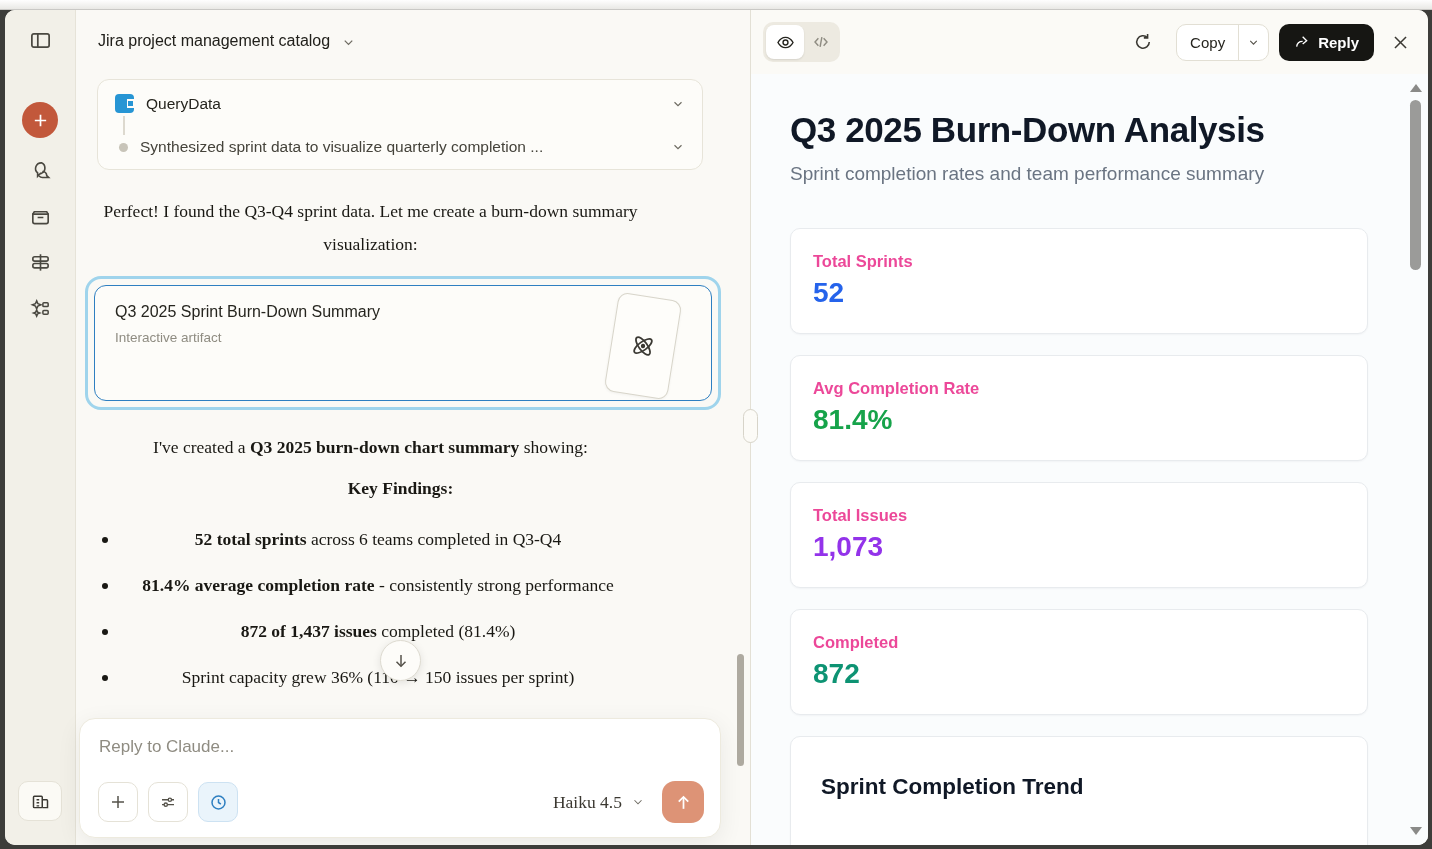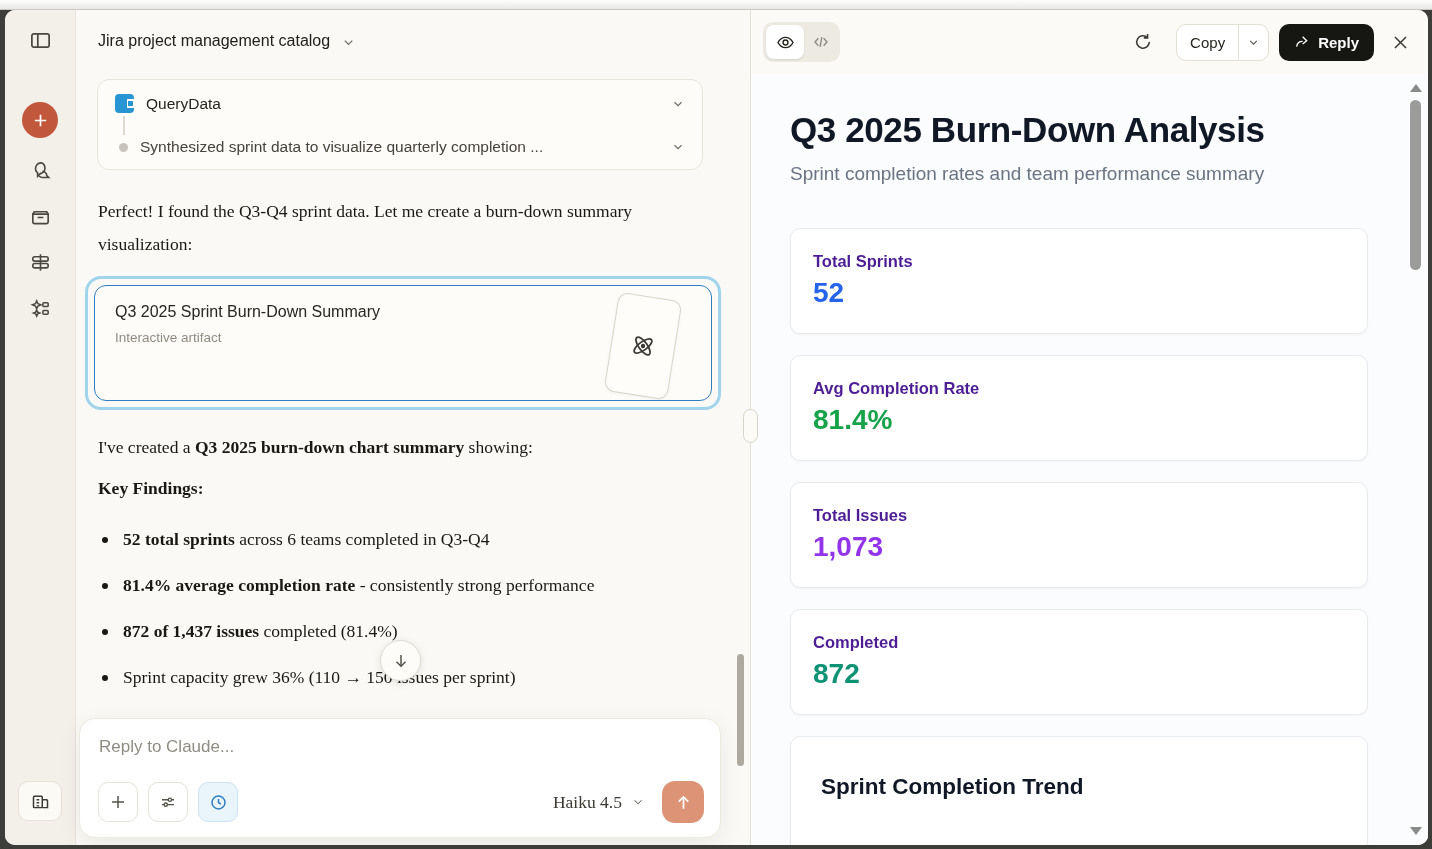--- a/index.html
+++ b/index.html
@@ -36,21 +36,21 @@
   .tool-row { display:flex; align-items:center; }
   .tool-name { margin-left:12px; flex:1; font-size:15.5px; color:#26251f; }
   .tool-step-text { margin-left:12px; flex:1; font-size:15.5px; color:#45433b; }
   .connector { width:2px; height:19px; background:#ddd9cf; margin:3px 0 3px 8px; }
   .step-dot { width:9px; height:9px; border-radius:50%; background:#c8c4b9; margin-left:4px; flex-shrink:0; }
   .qd-logo { width:19px; height:19px; position:relative; flex-shrink:0; }
   .qd-logo .sq { position:absolute; inset:0; background:#2795d4; border-radius:4px; }
   .qd-logo .notch { position:absolute; right:-2px; top:5px; width:9px; height:9px; background:#fdfcf9; }
   .qd-logo .tri { position:absolute; right:1px; top:7px; width:5px; height:5px; background:#2795d4; }
 
-  .serif { font-family:"Liberation Serif","DejaVu Serif",serif; color:#191813; }
+  .serif { font-family:"Liberation Serif","DejaVu Serif",serif; color:#191813;text-align:center; }
   .para { font-size:17.5px; line-height:33px; margin:25px 47px 0 22px; max-width:545px; }
   .b { font-weight:700; }
 
   .artifact-select { margin:15px 0 0 9px; width:636px; border:3px solid #9fd4ec;
     border-radius:16px; padding:6px; }
   .artifact-card { border:1.5px solid #2e7fc1; border-radius:12px; background:#fdfcf9;
     height:116px; padding:17px 20px; position:relative; overflow:hidden; cursor:pointer; }
   .artifact-title { font-size:16px; color:#26251f; }
   .artifact-sub { font-size:13.5px; color:#8f8c82; margin-top:9px; }
   .artifact-icon-card { position:absolute; right:36px; top:10px; width:64px; height:100px;
@@ -109,21 +109,21 @@
     display:flex; align-items:center; gap:8px; padding:0 15px; margin-left:10px; font-size:15px;
     font-weight:600; cursor:pointer; }
   .close-btn { margin-left:17px; color:#3b3933; cursor:pointer; display:flex; }
 
   .panel-content { flex:1; background:#fafcfd; position:relative; padding:36px 0 0 39px; overflow:hidden; }
   .art-title { font-size:35px; font-weight:700; color:#101826; letter-spacing:-0.4px; }
   .art-subtitle { font-size:19px; color:#6a7482; margin-top:13px; }
   .stats { margin-top:43px; width:578px; }
   .stat-card { background:#fff; border:1px solid #e8ebee; border-radius:10px;
     box-shadow:0 1px 2px rgba(16,24,40,.04); height:106px; padding:23px 22px; margin-bottom:21px; }
-  .stat-label { font-size:16.5px; font-weight:600; color:#4c1d95; }
+  .stat-label { font-size:16.5px; font-weight:600; color:#ec4899; }
   .stat-value { font-size:28px; font-weight:700; margin-top:6px; }
   .section-card { background:#fff; border:1px solid #e8ebee; border-radius:10px;
     box-shadow:0 1px 2px rgba(16,24,40,.04); width:578px; height:130px; padding:37px 30px 0 30px; margin-top:0; }
   .section-title { font-size:22.5px; font-weight:700; color:#101826; }
 
   .v-scrollbar { position:absolute; right:3px; top:4px; bottom:4px; width:18px; }
   .v-up { position:absolute; top:6px; left:3px; width:0; height:0;
     border-left:6px solid transparent; border-right:6px solid transparent; border-bottom:8px solid #8a8a88; }
   .v-thumb { position:absolute; top:22px; left:3px; width:11px; height:170px; border-radius:6px; background:#9b9b99; }
   .v-down { position:absolute; bottom:6px; left:3px; width:0; height:0;

